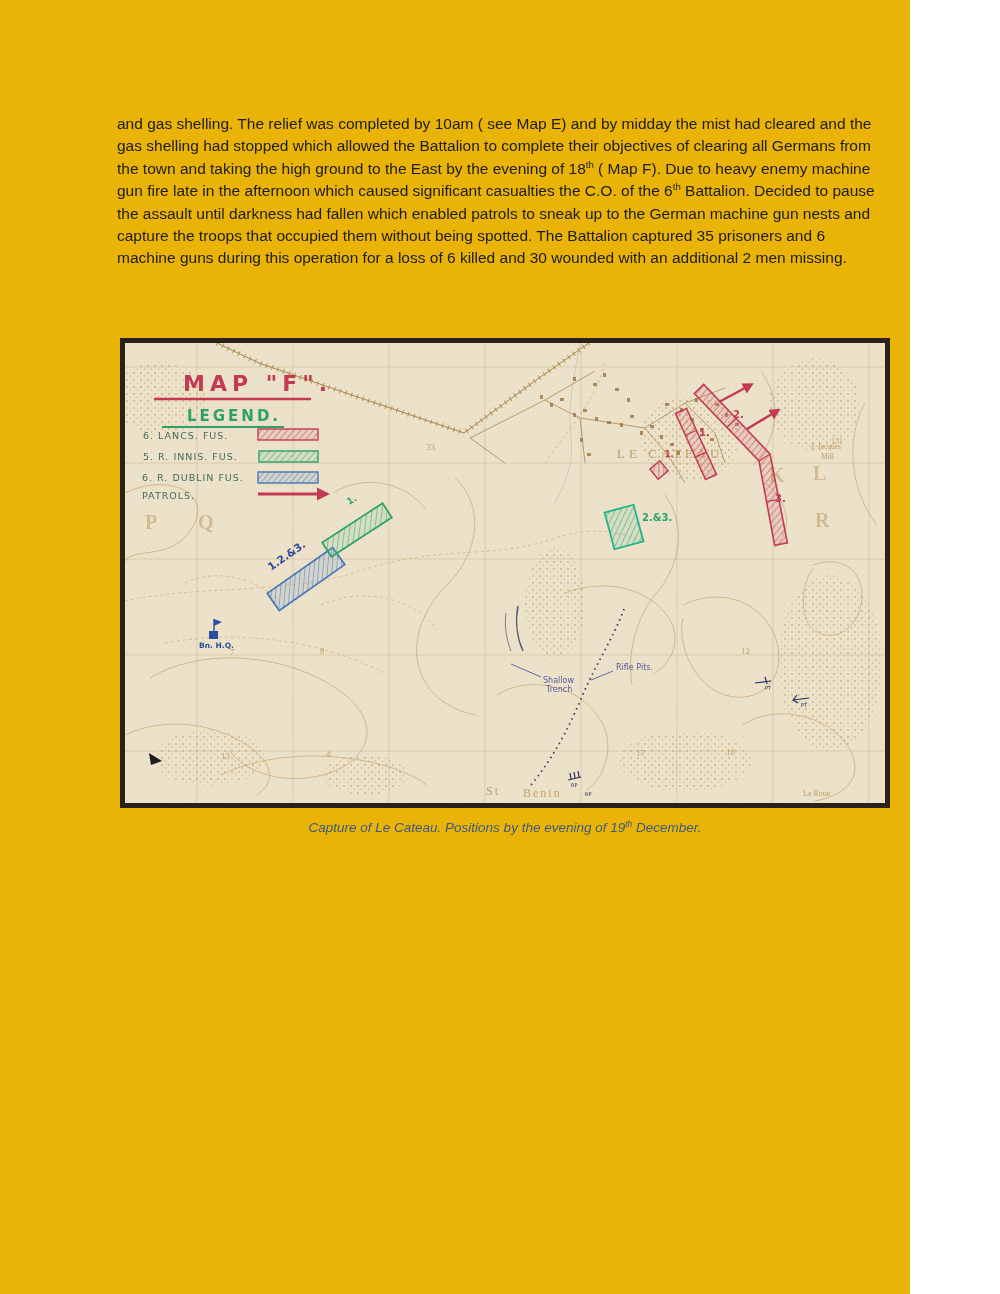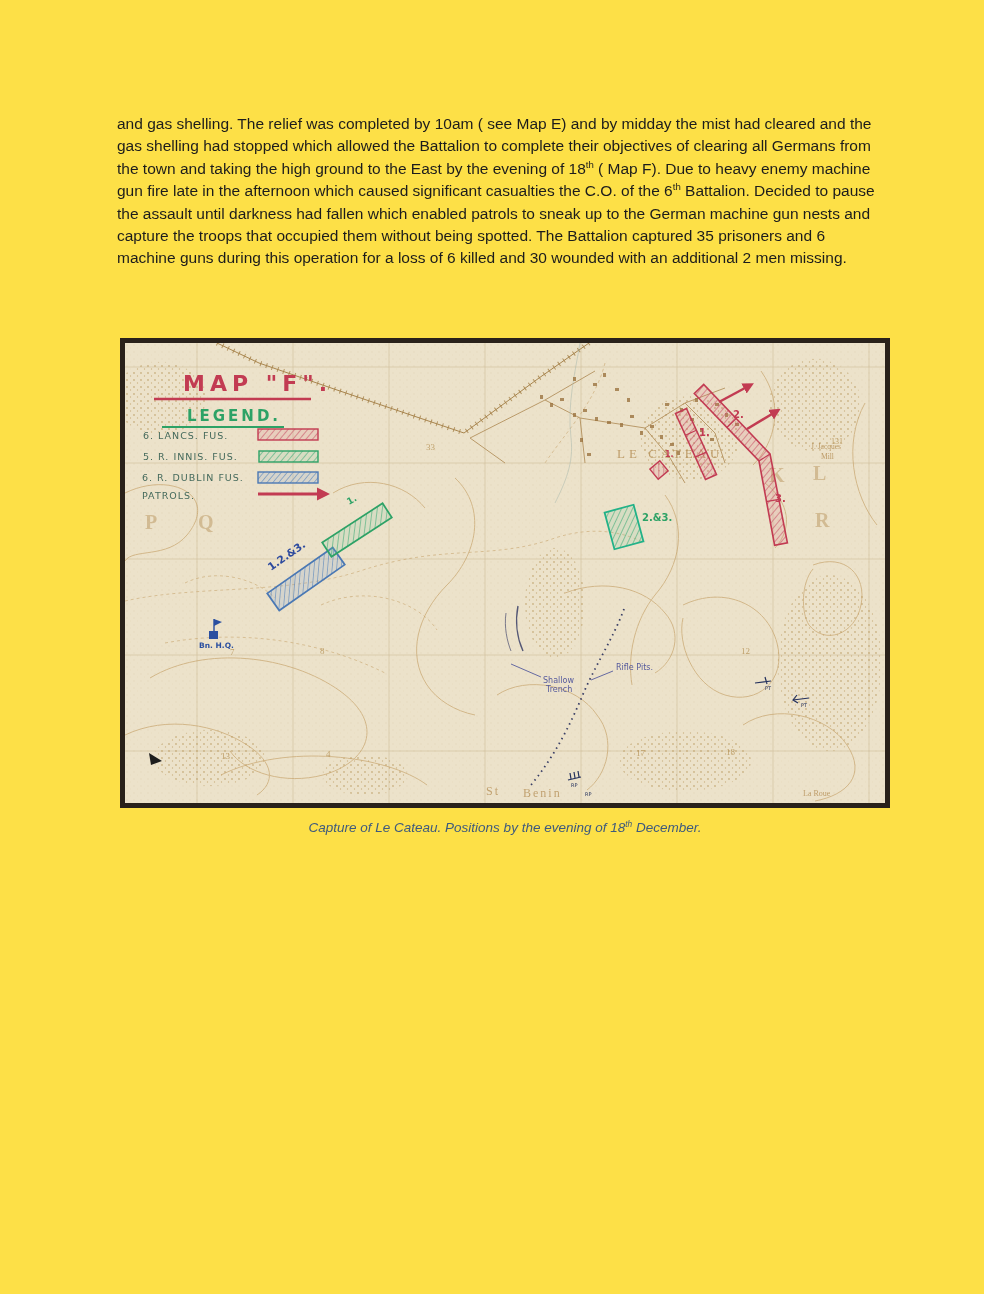--- a/index.html
+++ b/index.html
@@ -1,16 +1,16 @@
 <!DOCTYPE html>
 <html><head>
 <meta charset="utf-8">
 <style>
   html,body{margin:0;padding:0;background:#ffffff;}
-  .page{position:relative;width:984px;height:1294px;background:#fde047;
+  .page{position:relative;width:910px;height:1294px;background:#eab308;
         font-family:"Liberation Sans",sans-serif;overflow:hidden;}
   .body-text{position:absolute;left:117px;top:113px;width:770px;
              font-size:15.5px;line-height:22.4px;color:#1c1c1c;margin:0;}
   .body-text sup{font-size:0.62em;line-height:0;vertical-align:super;}
   .map-wrap{position:absolute;left:120px;top:338px;width:770px;height:470px;
             box-sizing:border-box;border:5px solid #29211a;background:#ece2ca;
             box-shadow:inset 0 0 24px rgba(80,55,25,0.35);}
   .map-wrap svg{display:block;width:100%;height:100%;}
   .caption{position:absolute;left:120px;top:820px;width:770px;text-align:center;
            font-style:italic;font-size:13.5px;color:#3e5a7d;}
@@ -281,15 +281,15 @@
       <text x="650" y="159" font-family="DejaVu Sans, sans-serif" font-size="10" font-weight="600" fill="#c23b52">3.</text>
 
       <g stroke="#c23b52" stroke-width="2.5">
         <line x1="594" y1="59" x2="620" y2="45" marker-end="url(#arrowR)"></line>
         <line x1="622" y1="86" x2="647" y2="71" marker-end="url(#arrowR)"></line>
       </g>
     </g>
   </svg>
   </figure>
 
-  <div class="caption"><span>Capture of Le Cateau. Positions by the evening of 18</span><sup>th</sup><span> December.</span></div>
+  <div class="caption"><span>Capture of Le Cateau. Positions by the evening of 19</span><sup>th</sup><span> December.</span></div>
 
 </div>
 
 </body></html>

